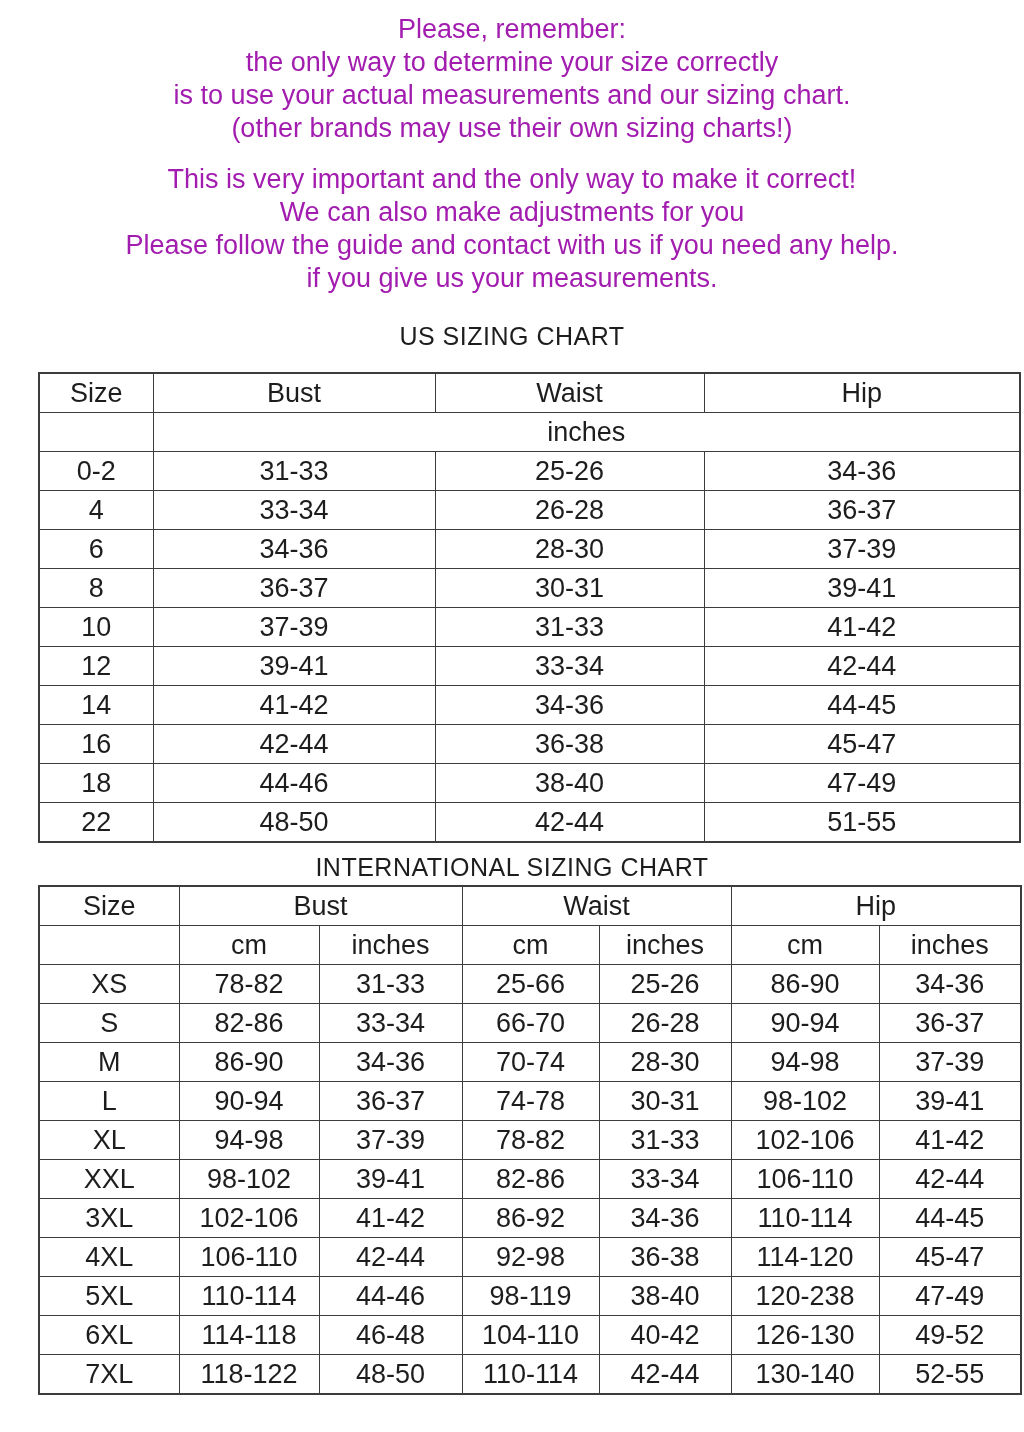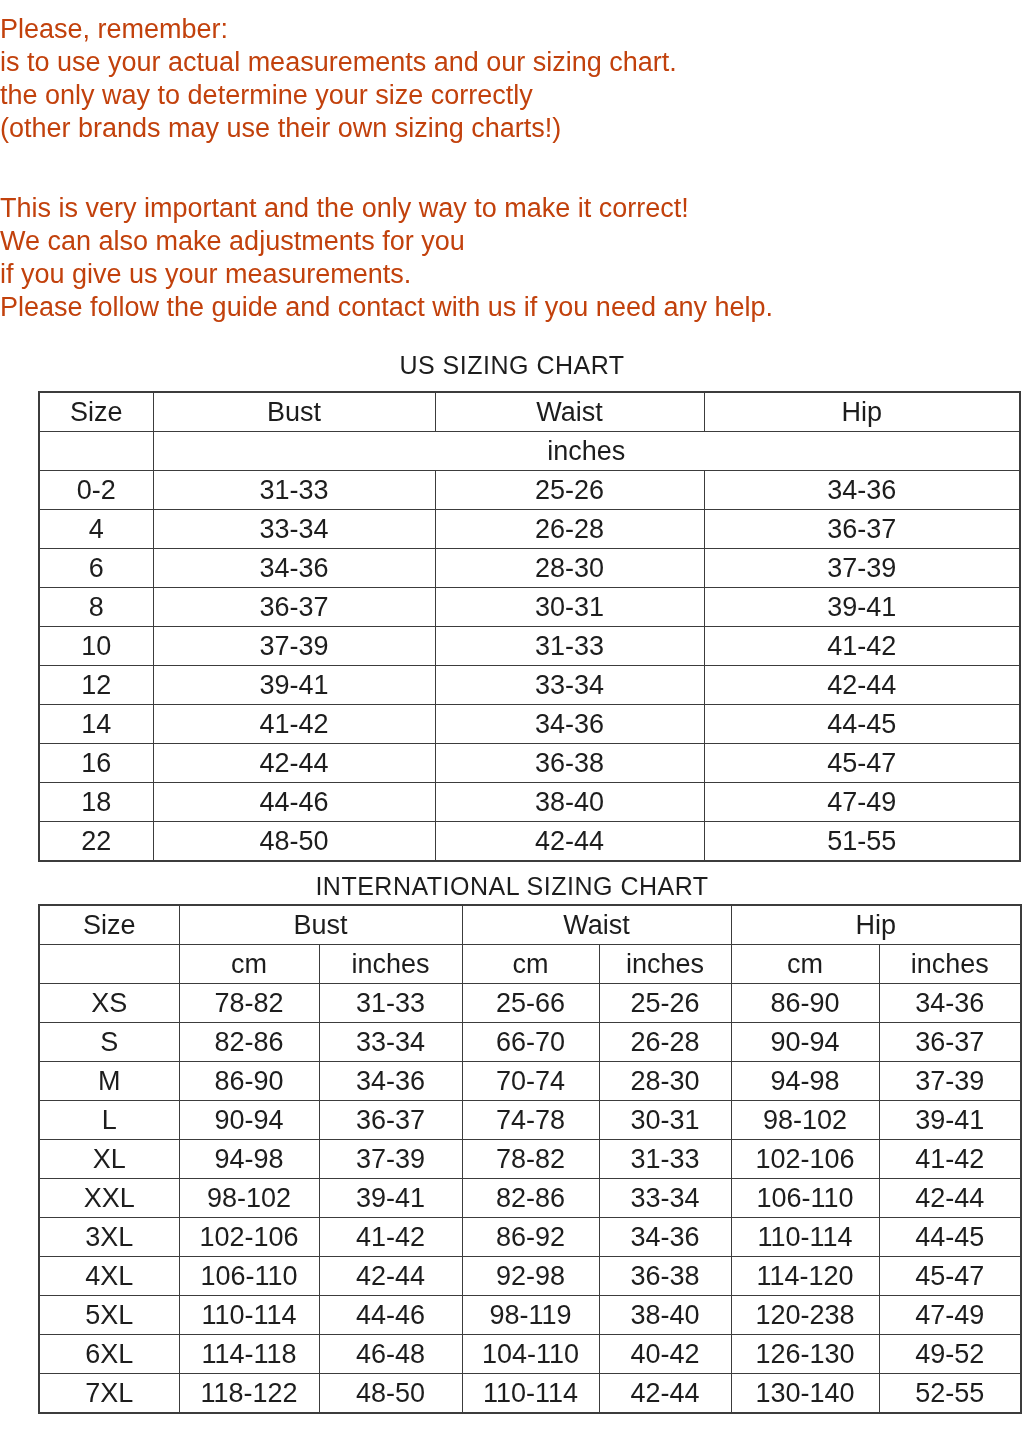--- a/index.html
+++ b/index.html
@@ -9,37 +9,38 @@
   }
   body {
     width: 1024px;
     height: 1432px;
     font-family: "Liberation Sans", "DejaVu Sans", sans-serif;
     color: #1d1d1d;
     overflow: hidden;
   }
   .intro {
     margin-top: 13px;
-    color: #c2410c;
+    text-align: center;
+    color: #a21caf;
     font-size: 27px;
     line-height: 33px;
     font-weight: 300;
   }
   .intro p { margin: 0; }
-  .intro .para-2 { margin-top: 47px; }
+  .intro .para-2 { margin-top: 18px; }
   .chart-title {
     text-align: center;
     font-size: 25px;
     line-height: 31px;
     letter-spacing: 0.5px;
     color: #1d1d1d;
     font-weight: 400;
     margin: 0;
   }
-  .us-title   { margin-top: 26px; margin-bottom: 10px; }
+  .us-title   { margin-top: 26px; margin-bottom: 20px; }
   .intl-title { margin-top: 9px;  margin-bottom: 2px; }
   table.chart {
     border-collapse: collapse;
     table-layout: fixed;
     margin-left: 38px;
     border: 2px solid #3c3c3c;
   }
   table.chart th,
   table.chart td {
     border: 1px solid #3c3c3c;
@@ -54,29 +55,29 @@
   }
   table.us-chart   { width: 981px; }
   table.intl-chart { width: 982px; }
 </style>
 </head>
 <body>
 
 <div class="intro">
   <div class="para-1">
     <p>Please, remember:</p>
+    <p>the only way to determine your size correctly</p>
     <p>is to use your actual measurements and our sizing chart.</p>
-    <p>the only way to determine your size correctly</p>
     <p>(other brands may use their own sizing charts!)</p>
   </div>
   <div class="para-2">
     <p>This is very important and the only way to make it correct!</p>
     <p>We can also make adjustments for you</p>
+    <p>Please follow the guide and contact with us if you need any help.</p>
     <p>if you give us your measurements.</p>
-    <p>Please follow the guide and contact with us if you need any help.</p>
   </div>
 </div>
 
 <h2 class="chart-title us-title">US SIZING CHART</h2>
 
 <table class="chart us-chart">
   <colgroup>
     <col style="width:114px">
     <col style="width:282px">
     <col style="width:269px">

